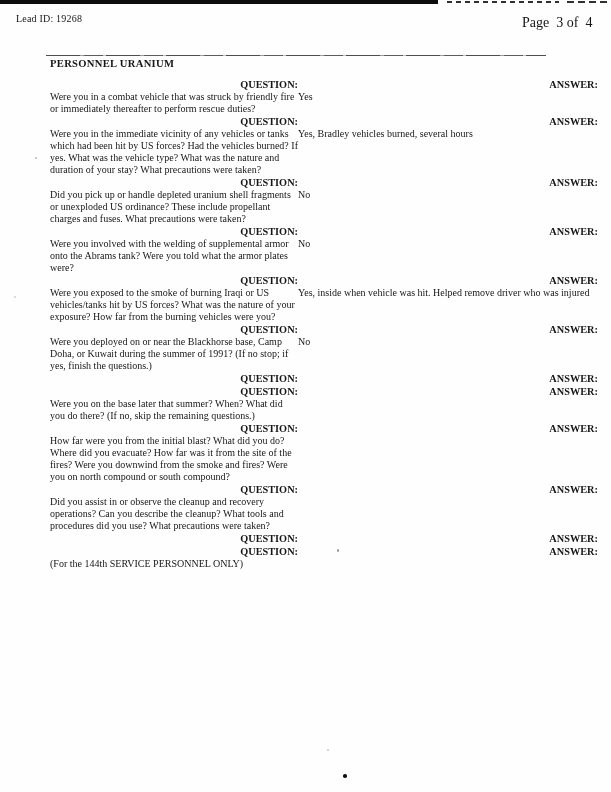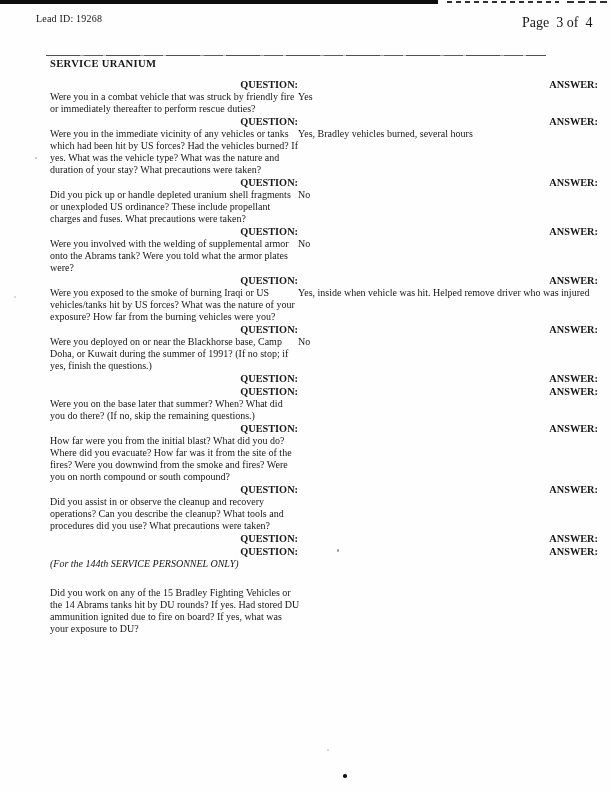--- a/index.html
+++ b/index.html
@@ -11,36 +11,36 @@
     font-family:"Liberation Serif", serif;
     color:#161616;
   }
   
   .topbar-solid{position:absolute;left:0;top:0;width:438px;height:4px;background:#0d0d0d;}
   .topbar-dash1{position:absolute;left:447px;top:1px;width:112px;height:2px;
     background:repeating-linear-gradient(90deg,#303030 0 5px,transparent 5px 9px);}
   .topbar-dash2{position:absolute;left:567px;top:1px;width:41px;height:2px;
     background:repeating-linear-gradient(90deg,#303030 0 7px,transparent 7px 11px);}
 
-  .lead-id{position:absolute;left:36px;top:13px;font-size:10px;letter-spacing:0.2px;}
+  .lead-id{position:absolute;left:16px;top:13px;font-size:10px;letter-spacing:0.2px;}
   .page-num{position:absolute;left:522px;top:15px;font-size:14px;white-space:pre;}
 
   .rule{position:absolute;left:46px;top:55px;width:500px;height:1px;
     background:repeating-linear-gradient(90deg,#4e4e4e 0 34px,#9a9a9a 34px 38px,#5c5c5c 38px 57px,#c0c0c0 57px 60px);}
 
   .content{position:absolute;left:50px;top:58px;width:548px;font-size:10px;line-height:12px;}
   .title{font-weight:bold;font-size:10.6px;letter-spacing:0.3px;margin-bottom:9px;}
 
   .qa{display:grid;grid-template-columns:248px 1fr;margin-top:1px;}
   .qhdr,.ahdr{font-weight:bold;font-size:10.3px;line-height:12px;text-align:right;}
   .qhdr{padding-left:3px;}
   .ahdr{padding-left:5px;}
   .qtext{width:250px;}
   .atext{padding-right:2px;}
-  .note-line{margin-top:0;font-style:italic;}
+  .note-line{margin-top:0;}
   .final-q{margin-top:17px;}
 
   
   .artifact{position:absolute;border-radius:50%;}
   .dot-black{left:343px;top:774px;width:3.5px;height:3.5px;background:#111;}
   .speck-a{left:327px;top:749px;width:2px;height:2px;background:#c9c9c9;}
   .speck-b{left:35px;top:157px;width:2px;height:2px;background:#b9b9b9;}
   .speck-c{left:14px;top:296px;width:2px;height:2px;background:#cfcfcf;}
   .speck-d{left:337px;top:549px;width:2px;height:3px;background:#9b9b9b;border-radius:1px;}
 </style>
@@ -52,21 +52,21 @@
   <div class="topbar-solid"></div>
   <div class="topbar-dash1"></div>
   <div class="topbar-dash2"></div>
 
   <div class="lead-id">Lead ID: 19268</div>
   <div class="page-num">Page  3 of  4</div>
 
   <div class="rule"></div>
 
   <div class="content">
-    <div class="title">SERVICE URANIUM</div>
+    <div class="title">PERSONNEL URANIUM</div>
 
     <div class="qa">
       <div class="qcol">
           <div class="qhdr">QUESTION:</div>
         <div class="qtext">Were you in a combat vehicle that was struck by friendly fire or immediately thereafter to perform rescue duties?</div>
         </div>
       <div class="acol">
           <div class="ahdr">ANSWER:</div>
         <div class="atext">Yes</div>
         </div>
@@ -177,21 +177,20 @@
       <div class="acol">
           <div class="ahdr">ANSWER:</div>
         <div class="atext"></div>
         </div>
     </div>
 
     <div class="qa">
       <div class="qcol">
         <div class="qhdr">QUESTION:</div>
         <div class="qtext note-line">(For the 144th SERVICE PERSONNEL ONLY)</div>
-        <div class="qtext final-q">Did you work on any of the 15 Bradley Fighting Vehicles or the 14 Abrams tanks hit by DU rounds?  If yes.  Had stored DU ammunition ignited due to fire on board?  If yes, what was your exposure to DU?</div>
       </div>
       <div class="acol">
           <div class="ahdr">ANSWER:</div>
         <div class="atext"></div>
         </div>
     </div>
   </div>
 
   <div class="artifact dot-black"></div>
   <div class="artifact speck-a"></div>

